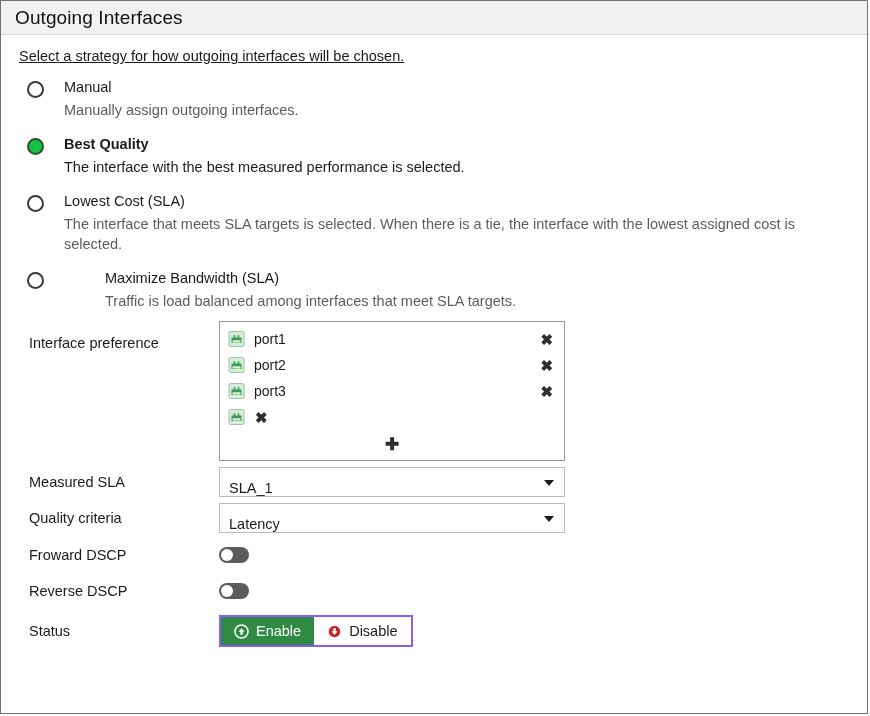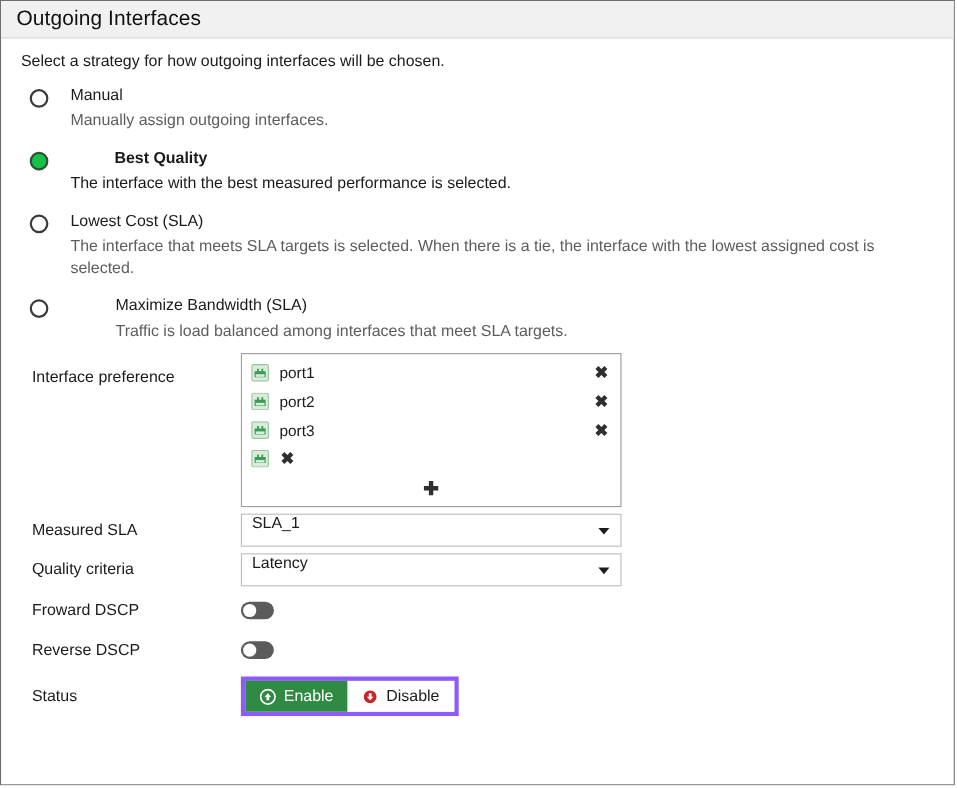--- a/index.html
+++ b/index.html
@@ -41,20 +41,21 @@
   }
 
   
   .panel-body {
     padding: 10px 16px 0 16px;
   }
   .intro {
     font-size: 14.5px;
     color: #1b1b1b;
     margin: 3px 0 14px 2px;
+    text-decoration: underline;
   }
 
   
   .strategies { margin: 0 0 10px 10px; }
 
   .strategy {
     display: flex;
     align-items: flex-start;
     margin-bottom: 15px;
   }
@@ -74,21 +75,21 @@
     background: #16c246;
     border: 2px solid #2f4f36;
   }
 
   .strategy-text { flex: 1 1 auto; }
   .strategy-label {
     font-size: 14.5px;
     color: #1b1b1b;
     line-height: 19px;
   }
-  .strategy.selected .strategy-label { font-weight: bold; margin-left: 40px; }
+  .strategy.selected .strategy-label { font-weight: bold; }
   .strategy-desc {
     font-size: 14.5px;
     color: #5d5d5d;
     line-height: 20px;
     margin-top: 3px;
     max-width: 800px;
   }
   .strategy.selected .strategy-desc { color: #1b1b1b; }
 
   
@@ -159,21 +160,21 @@
 
   
   .select {
     position: relative;
     width: 346px;
     height: 30px;
     box-sizing: border-box;
     border: 1px solid #bcbcbc;
     background: #ffffff;
     display: flex;
-    align-items: flex-start;
+    align-items: flex-end;
     padding: 0 16px 0 9px;
     font-size: 14.5px;
     color: #1b1b1b;
     cursor: pointer;
   }
   .select .caret {
     position: absolute;
     right: 10px;
     top: 50%;
     margin-top: -2px;
@@ -201,21 +202,21 @@
     width: 12px;
     height: 12px;
     border-radius: 50%;
     background: #ffffff;
   }
 
   
   .row-status { margin-top: 8px; margin-bottom: 0; }
   .status-group {
     display: inline-flex;
-    border: 4px solid #8b5cf6;
+    border: 2px solid #8b5cf6;
     background: #ffffff;
   }
   .status-btn {
     display: flex;
     align-items: center;
     gap: 7px;
     height: 28px;
     padding: 0 13px;
     font-size: 14.5px;
     cursor: pointer;

